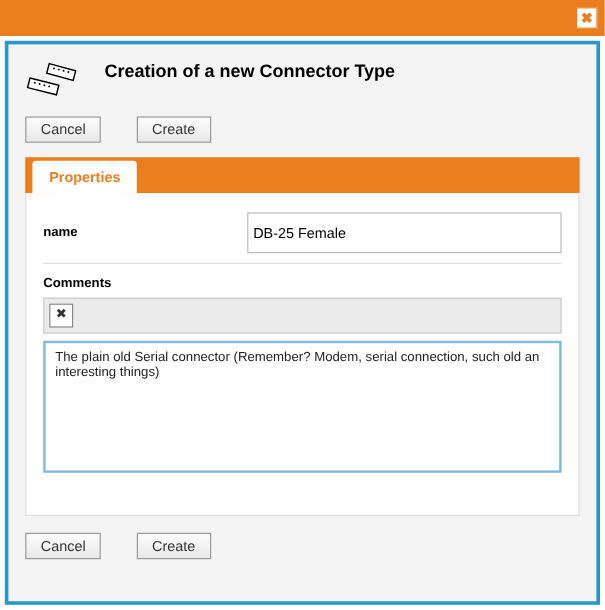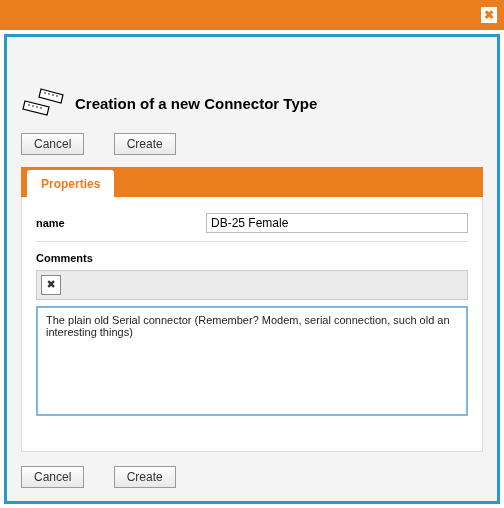--- a/index.html
+++ b/index.html
@@ -44,24 +44,22 @@
     top: 34px;
     left: 4px;
     right: 4px;
     bottom: 4px;
     border: 3px solid #2a99c9;
     background: #f4f4f4;
     padding: 14px 14px 10px 14px;
   }
   .header-row {
     display: flex;
-    align-items: center;
-    gap: 10px;
+    gap: 22px;
     margin-bottom: 14px;
-    margin-top: 36px;
   }
   .header-title {
     font-weight: bold;
     font-size: 15px;
     color: #000;
   }
   .btn-row {
     margin-bottom: 12px;
   }
   .btn {
@@ -109,21 +107,21 @@
     font-weight: bold;
     font-size: 11px;
     color: #000;
   }
   .field-input {
     flex: 1;
     border: 1px solid #bbb;
     padding: 2px 4px;
     font-family: Verdana, Arial, sans-serif;
     font-size: 12px;
-    height: 20px;
+    height: 34px;
   }
   .comments-label {
     font-weight: bold;
     font-size: 11px;
     margin-bottom: 6px;
   }
   .toolbar {
     background: #ebebeb;
     border: 1px solid #ccc;
     padding: 4px;

